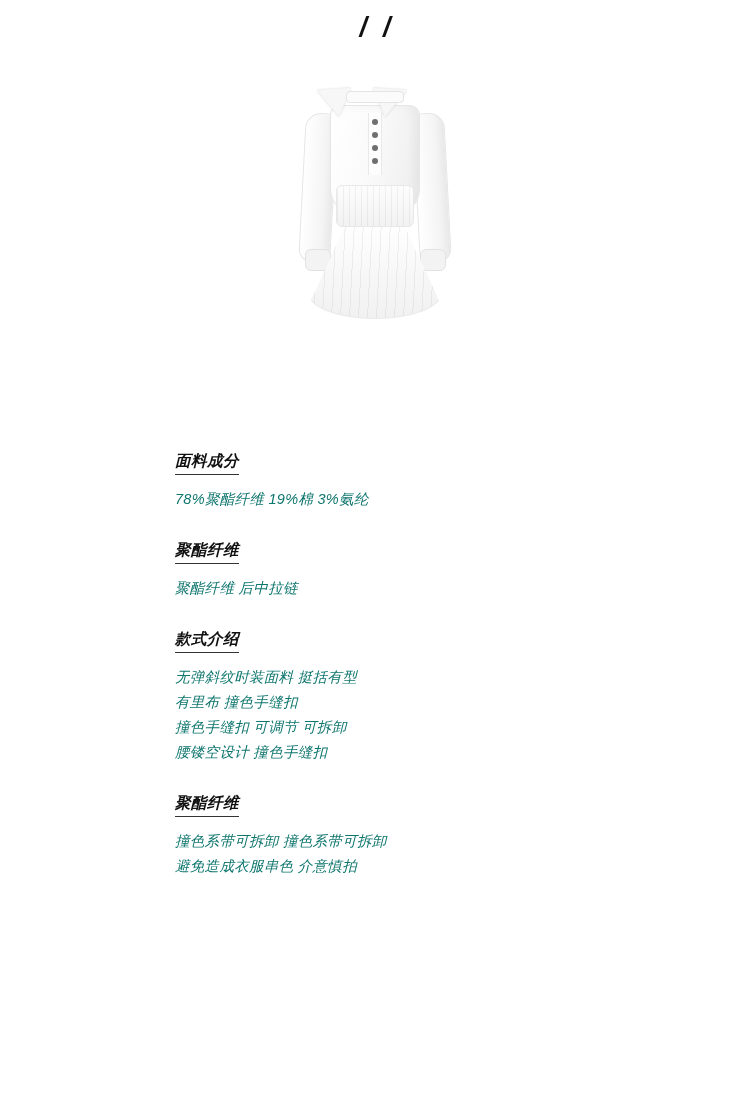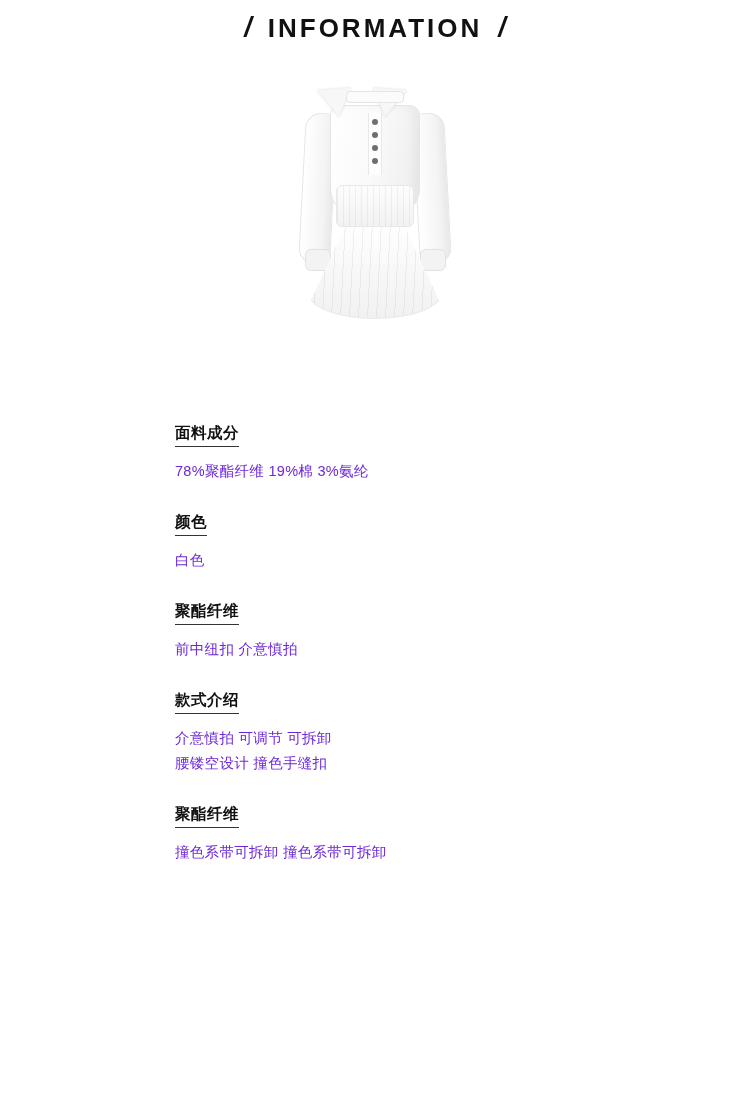--- a/index.html
+++ b/index.html
@@ -188,48 +188,48 @@
   .skirt::after {
     content: "";
     position: absolute;
     inset: 0;
     background: repeating-linear-gradient(93deg, rgba(0,0,0,0.055) 0 1px, rgba(0,0,0,0) 1px 9px);
   }
 
   
   .info {
     padding: 0 0 0 175px;
-    margin-top: 34px;
+    margin-top: 62px;
+    font-style: italic;
   }
   .section { margin-bottom: 28px; }
   .section:last-child { margin-bottom: 0; }
   .section-title {
     font-size: 15.5px;
     font-weight: 700;
     color: #111;
     letter-spacing: 0.5px;
     display: inline-block;
     border-bottom: 1px solid #333;
     padding-bottom: 2px;
     margin-bottom: 12px;
   }
   .section-line {
     font-size: 14.5px;
-    color: #6d28d9;
+    color: #0f766e;
     line-height: 25px;
     letter-spacing: 0.3px;
   }
 </style>
 </head>
 <body>
 
 <div class="header">
   <div class="header-inner">
     <span class="slash">/</span>
-    <span class="header-title">INFORMATION</span>
     <span class="slash">/</span>
   </div>
 </div>
 
 <div class="product-area">
   <div class="dress">
     <div class="sleeve-left"></div>
     <div class="sleeve-right"></div>
     <div class="cuff-left"></div>
     <div class="cuff-right"></div>
@@ -247,34 +247,33 @@
   </div>
 </div>
 
 <div class="info">
 
   <div class="section">
     <div class="section-title">面料成分</div>
     <div class="section-line">78%聚酯纤维  19%棉  3%氨纶</div>
   </div>
 
-  <div class="section">
-    <div class="section-title">颜色</div>
-    <div class="section-line">白色</div>
-  </div>
 
   <div class="section">
     <div class="section-title">聚酯纤维</div>
-    <div class="section-line">前中纽扣  介意慎拍</div>
+    <div class="section-line">聚酯纤维  后中拉链</div>
   </div>
 
   <div class="section">
     <div class="section-title">款式介绍</div>
-    <div class="section-line">介意慎拍  可调节  可拆卸</div>
+    <div class="section-line">无弹斜纹时装面料  挺括有型</div>
+    <div class="section-line">有里布  撞色手缝扣</div>
+    <div class="section-line">撞色手缝扣  可调节  可拆卸</div>
     <div class="section-line">腰镂空设计  撞色手缝扣</div>
   </div>
 
   <div class="section">
     <div class="section-title">聚酯纤维</div>
     <div class="section-line">撞色系带可拆卸  撞色系带可拆卸</div>
+    <div class="section-line">避免造成衣服串色  介意慎拍</div>
   </div>
 
 </div>
 
 </body></html>

